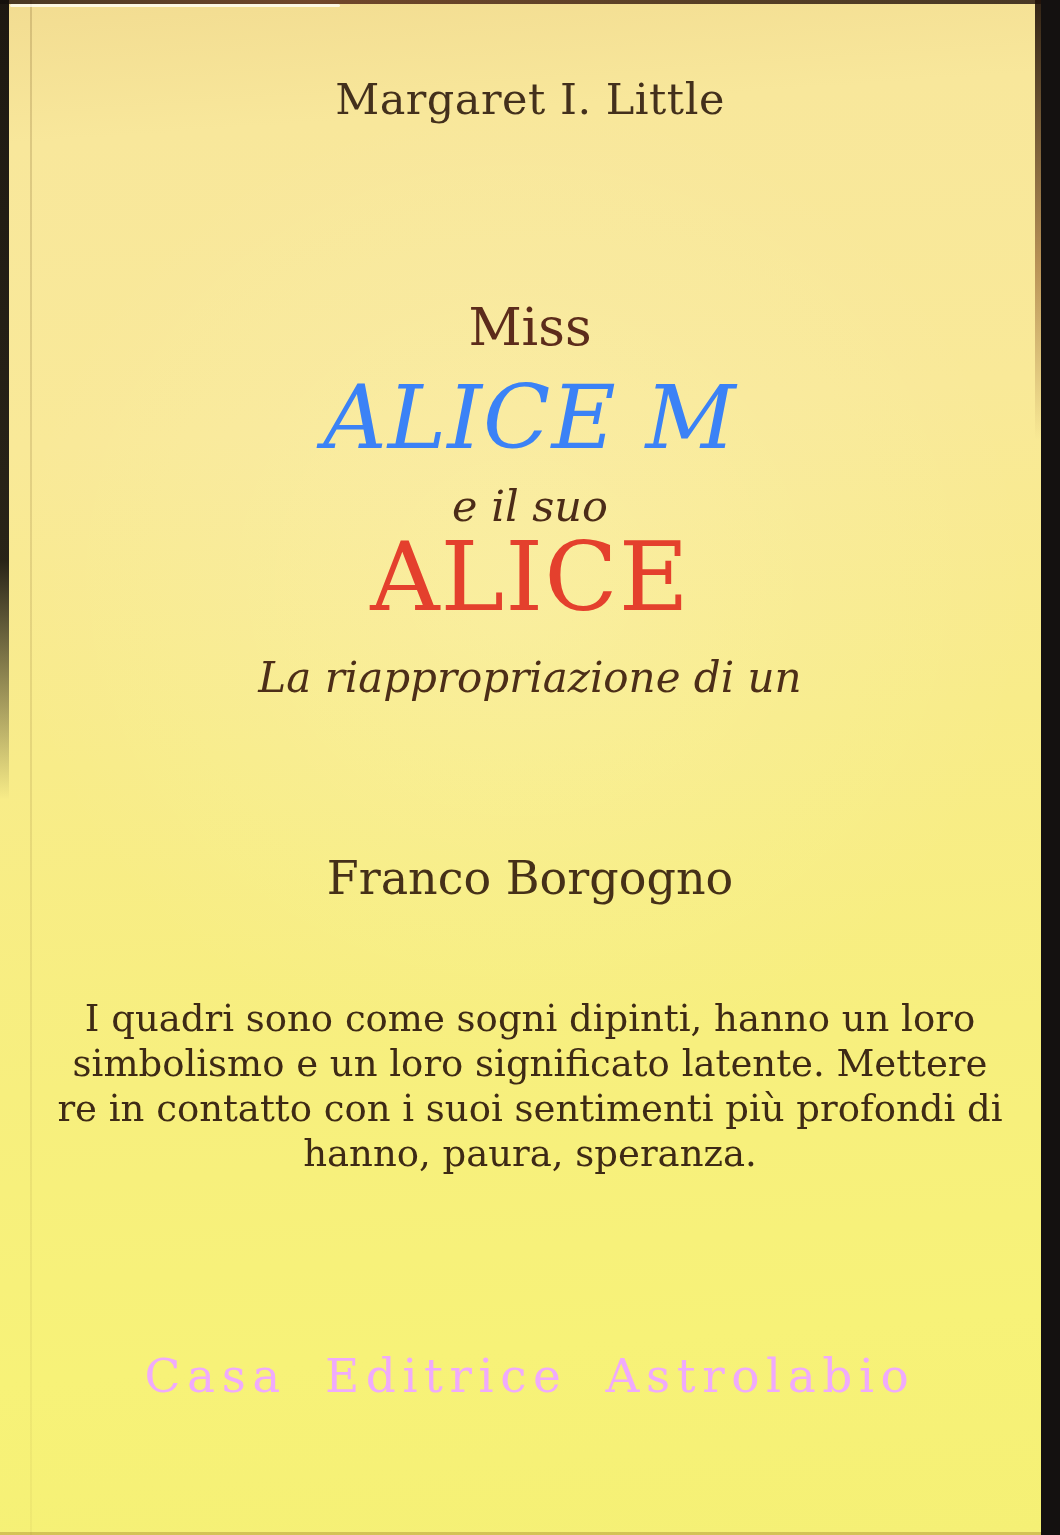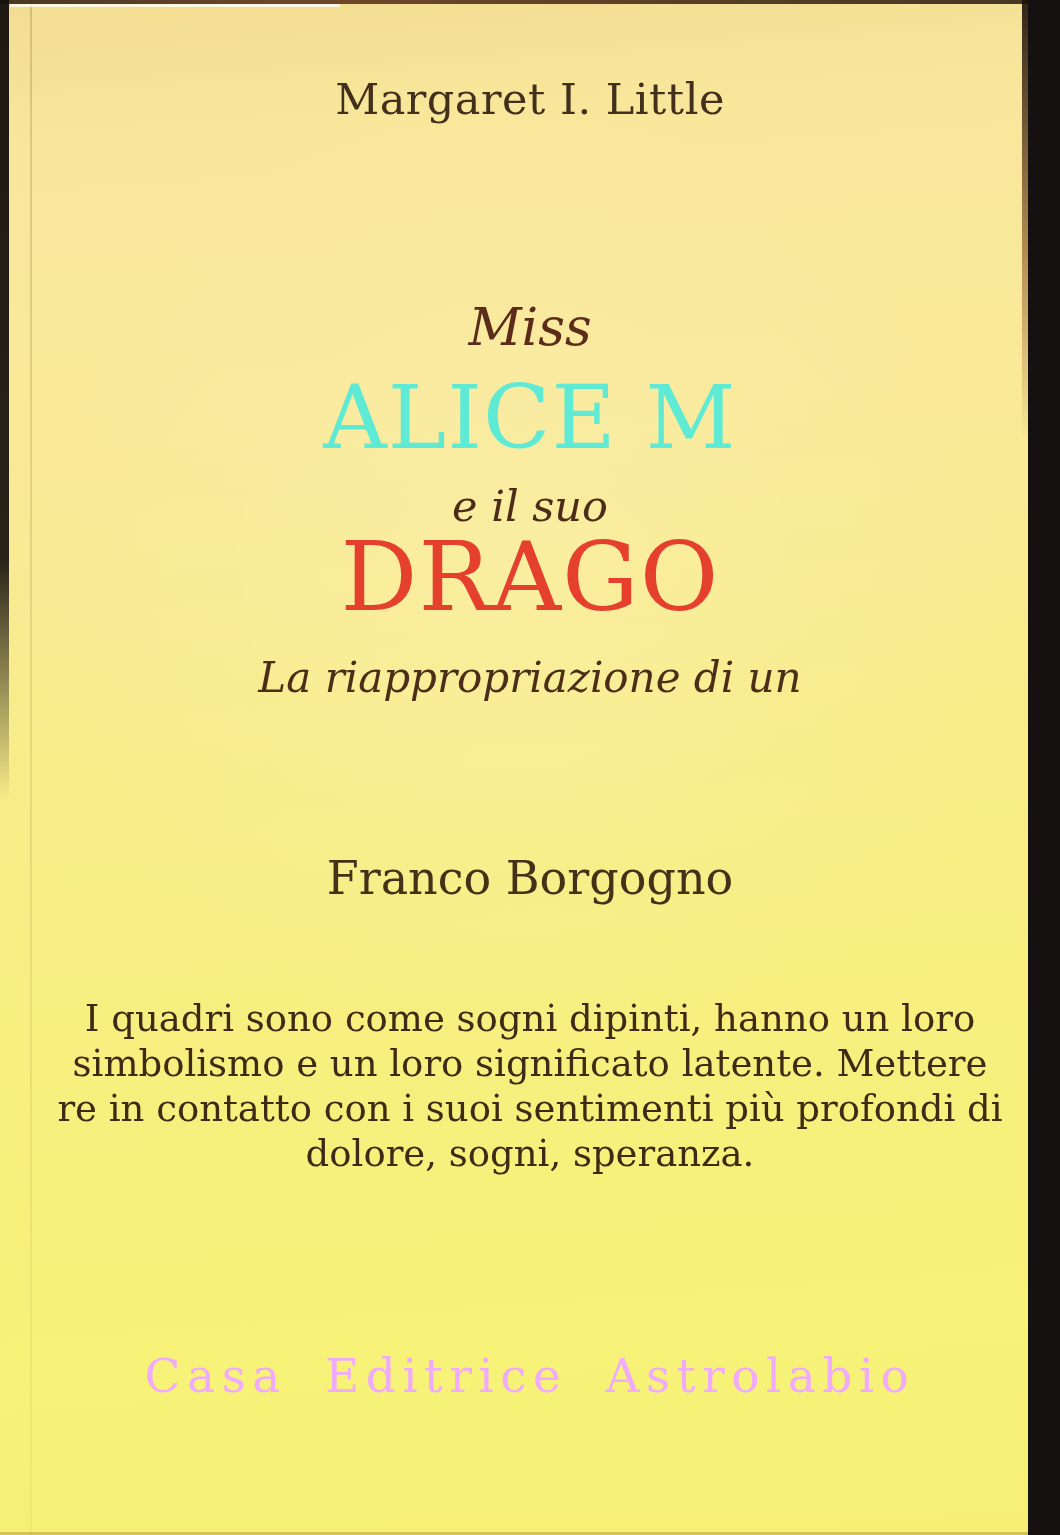--- a/index.html
+++ b/index.html
@@ -9,20 +9,21 @@
     width: 1060px;
     height: 1535px;
     overflow: hidden;
     font-family: "DejaVu Serif", serif;
   }
   .scene {
     position: relative;
     width: 1028px;
     height: 1535px;
     background: #141110;
+    padding-left: 13px;
   }
   
   .cover {
     position: absolute;
     inset: 0;
     background: linear-gradient(176deg,
       #f2dc91 0%,
       #f8e79b 9%,
       #f9e998 28%,
       #f8ec89 48%,
@@ -77,28 +78,28 @@
   }
   .author {
     top: 74px;
     font-size: 43px;
     letter-spacing: 0.5px;
     color: #43301c;
   }
   .miss {
     top: 297px;
     font-size: 52px;
-    font-style: italic;
     color: #5c2c1b;
   }
   .title-main {
     top: 366px;
     font-size: 88px;
+    font-style: italic;
     letter-spacing: 1px;
-    color: #5eead4;
+    color: #3b82f6;
   }
   .connector {
     top: 473px;
     font-size: 43px;
     font-style: italic;
     color: #4c2c18;
     margin-top: 8px;
   }
   .title-sub {
     top: 521px;
@@ -156,31 +157,31 @@
   <div class="edge-bottom"></div>
 
   <div class="t author">Margaret I. Little</div>
 
   <div class="t miss">Miss</div>
 
   <div class="t title-main">ALICE M</div>
 
   <div class="t connector">e il suo</div>
 
-  <div class="t title-sub">DRAGO</div>
+  <div class="t title-sub">ALICE</div>
 
   <div class="t subtitle">
     <div>La riappropriazione di un</div>
   </div>
 
 
   <div class="t curatore-name">Franco Borgogno</div>
 
   <div class="t blurb">
     <div>I quadri sono come sogni dipinti, hanno un loro</div>
     <div>simbolismo e un loro significato latente. Mettere</div>
     <div>re in contatto con i suoi sentimenti più profondi di</div>
-    <div>dolore, sogni, speranza.</div>
+    <div>hanno, paura, speranza.</div>
   </div>
 
   <div class="t publisher">Casa Editrice Astrolabio</div>
 
 </div>
 
 </body></html>

